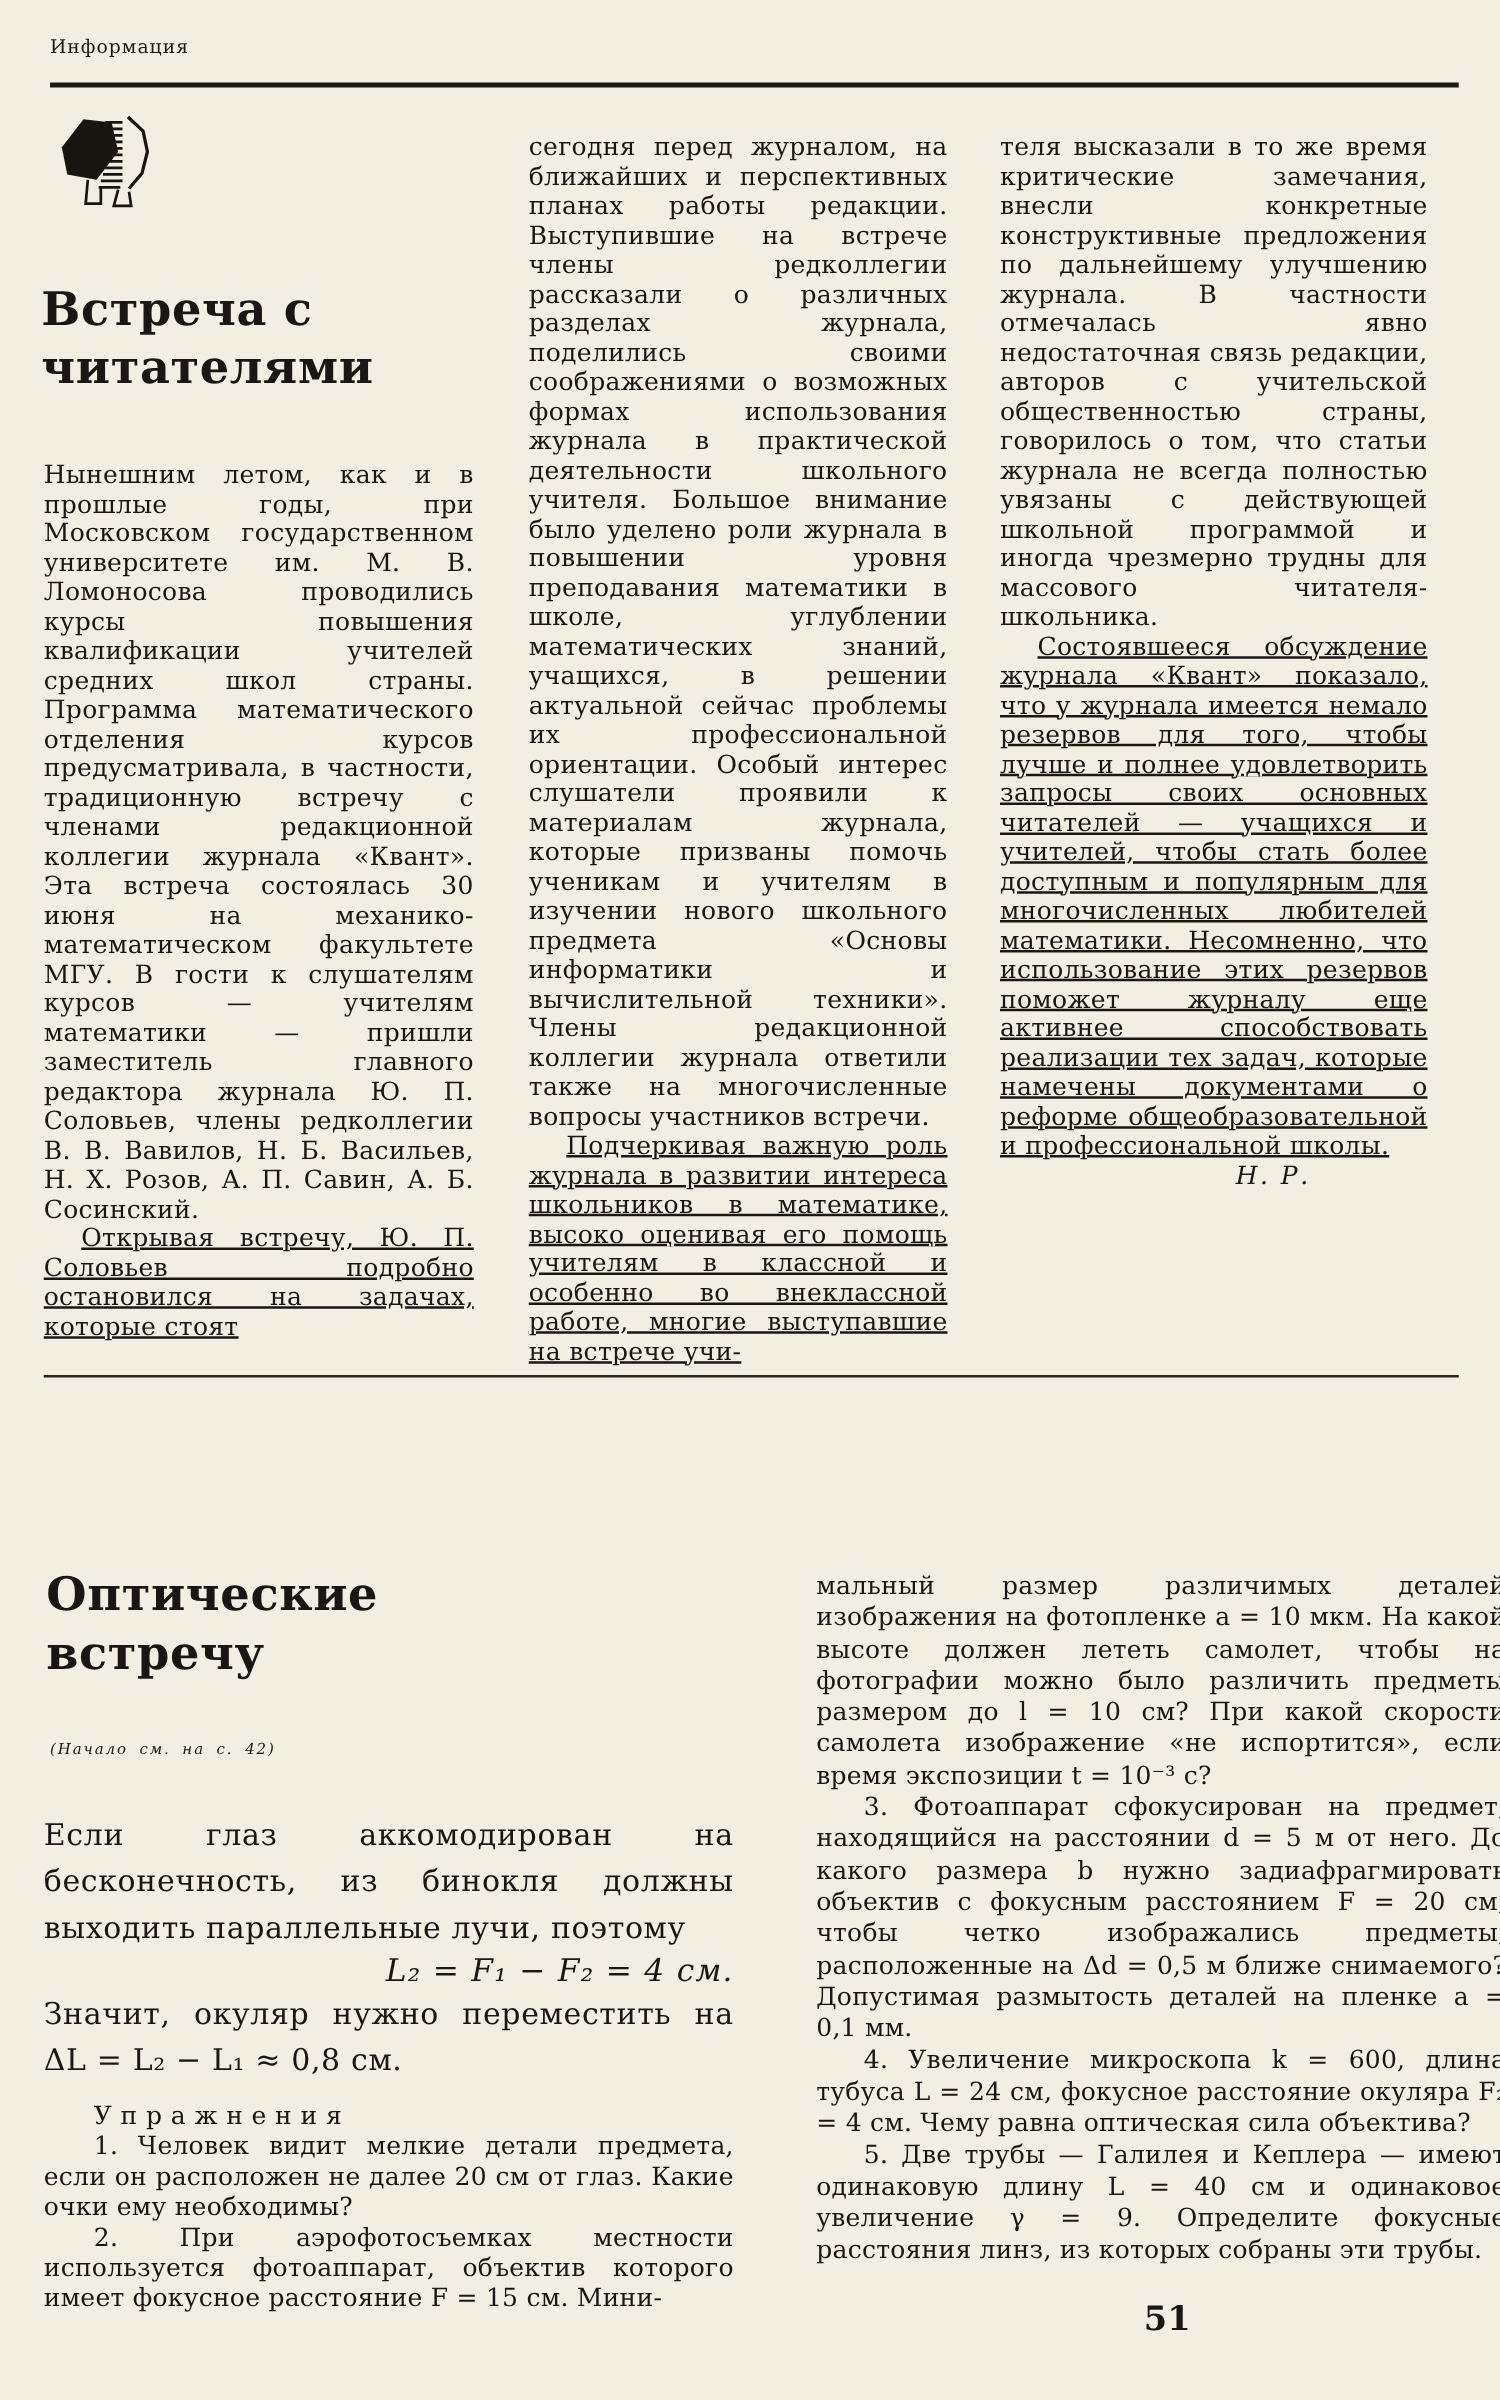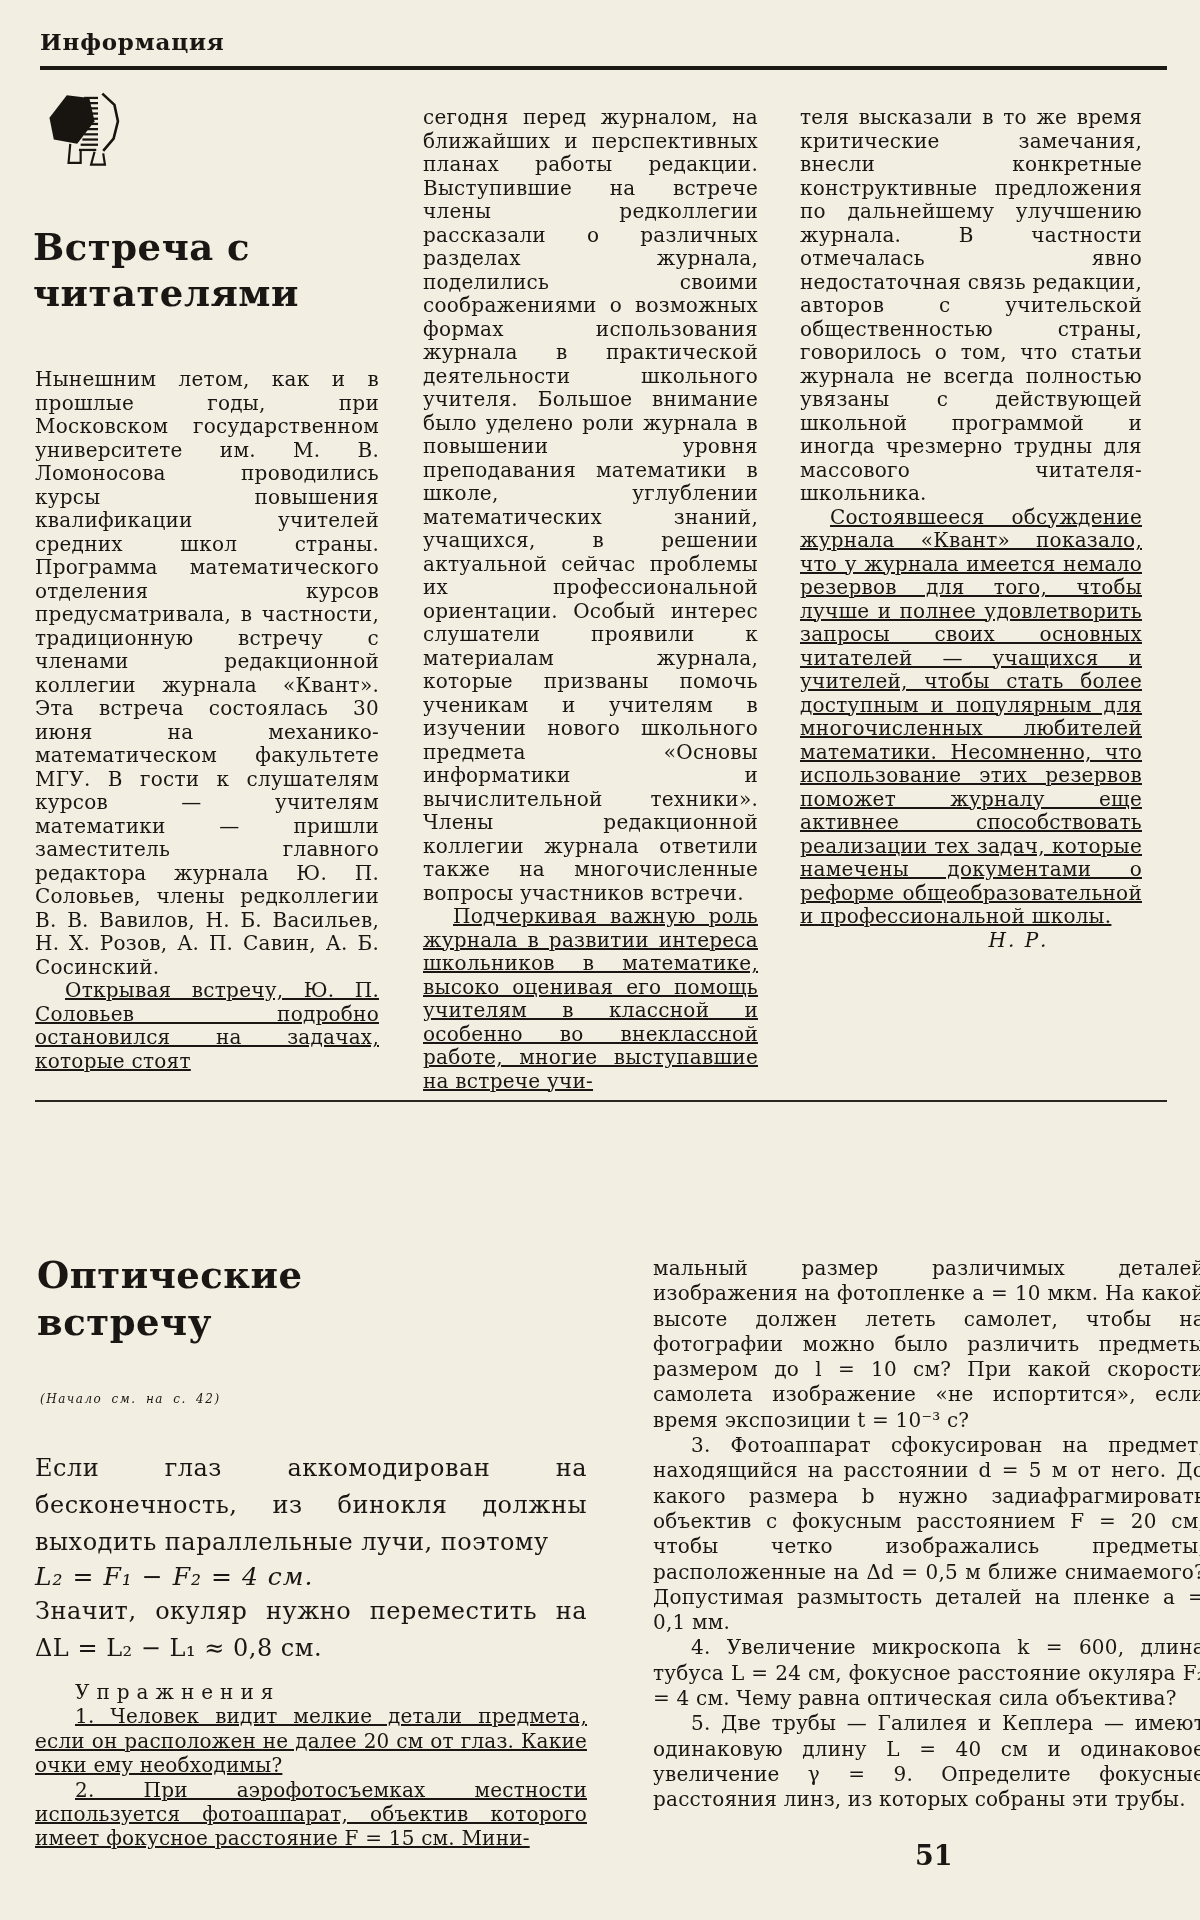--- a/index.html
+++ b/index.html
@@ -8,21 +8,21 @@
   }
   html,body{margin:0;padding:0;}
   body{
     width:1200px;height:1920px;position:relative;overflow:hidden;
     background:var(--paper);
     color:var(--ink);
     font-family:"DejaVu Serif","DejaVu Sans",serif;
   }
   .kicker{
     position:absolute;left:40px;top:28px;
-    font-weight:bold;font-size:23px;letter-spacing:0.8px;
+    font-weight:normal;font-size:15px;letter-spacing:0.8px;
   }
   .top-rule{
     position:absolute;left:40px;top:66px;width:1127px;height:4px;
     background:#1d1a16;
   }
   .logo{position:absolute;left:46px;top:86px;width:78px;height:88px;}
   .a1-title{
     position:absolute;left:33px;top:224px;margin:0;
     font-weight:bold;font-size:37px;line-height:46px;letter-spacing:0.5px;
   }
@@ -49,26 +49,26 @@
   }
   .a2-note{
     position:absolute;left:40px;top:1392px;
     font-style:italic;font-size:12px;letter-spacing:1.5px;word-spacing:4px;
   }
   .a2-left{
     position:absolute;left:35px;top:1450px;width:552px;text-align:justify;
   }
   .a2-left .body-lg{font-size:24px;line-height:37px;letter-spacing:0.5px;margin:0;}
   .formula{
-    font-size:25px;font-style:italic;text-align:left;
+    font-size:25px;font-style:italic;text-align:right;
     margin:1px 0 2px;letter-spacing:1px;
   }
   .exercises{margin-top:13px;font-size:20px;line-height:24.4px;letter-spacing:0.2px;}
   .ex-heading{text-indent:40px;letter-spacing:0.35em;}
-  .exercises p{margin:0;text-indent:40px;text-decoration:underline;}
+  .exercises p{margin:0;text-indent:40px;}
   .a2-right{
     position:absolute;left:613px;top:1256px;width:552px;text-align:justify;
     font-size:20px;line-height:25.3px;letter-spacing:0.2px;margin-left:40px;
   }
   .a2-right p{margin:0;text-indent:38px;}
   .a2-right p.first{text-indent:0;}
   .page-num{
     position:absolute;left:915px;top:1840px;
     font-weight:bold;font-size:27px;
   }

